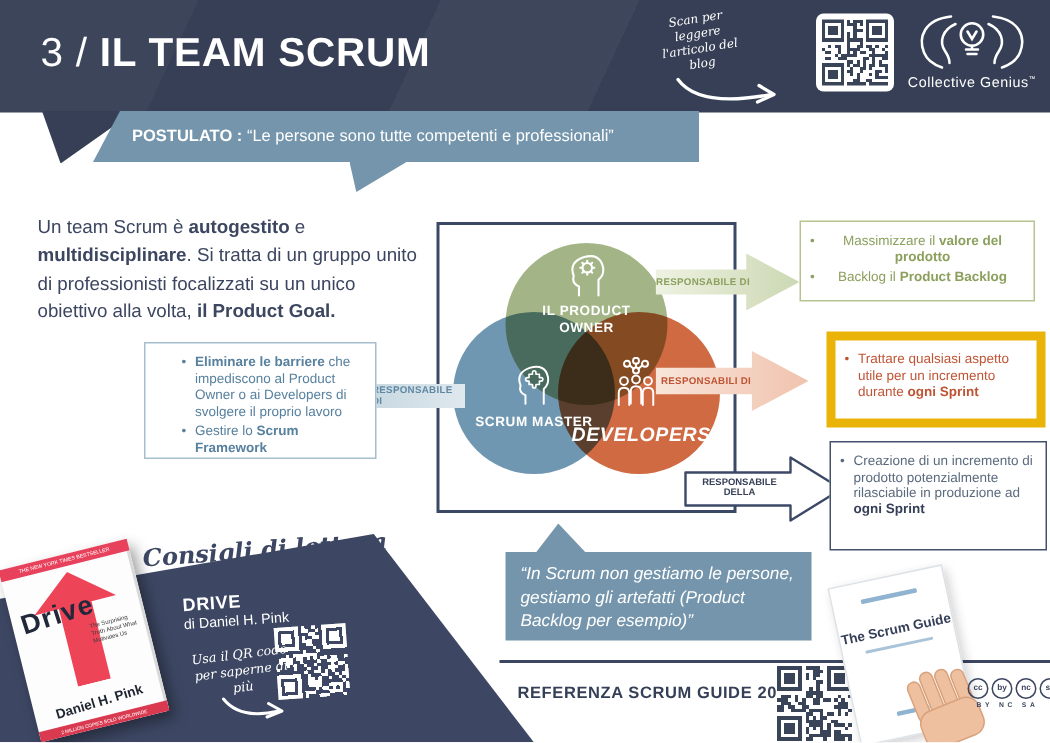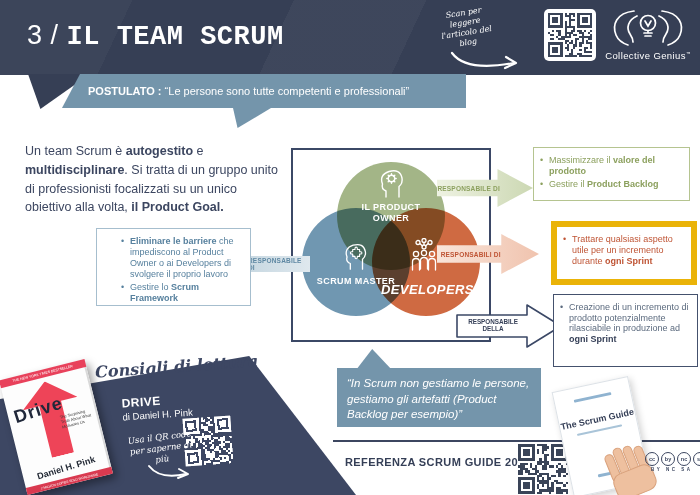--- a/index.html
+++ b/index.html
@@ -6,21 +6,21 @@
   #stage{position:relative;width:700px;height:495px;background:#fff;overflow:hidden;
          font-family:"Liberation Sans",sans-serif;color:#3c4660;}
   .abs{position:absolute;}
   .b{font-weight:bold;}
   
   .header{left:0;top:0;width:700px;height:75px;background:#363f55;}
   .header::before{content:"";position:absolute;inset:0;
     background:linear-gradient(115deg,rgba(255,255,255,0.03) 0 18%,transparent 18% 40%,rgba(255,255,255,0.04) 40% 58%,transparent 58%);}
   .title{left:27px;top:20px;color:#fff;font-size:27px;letter-spacing:.5px;white-space:nowrap;}
   .title .pre{font-weight:400;}
-  .title .main{font-weight:800;font-family:Liberation Mono, monospace;}
+  .title .main{font-weight:800;}
   .header-tail{left:28px;top:74px;width:62px;height:35px;background:#363f55;
     clip-path:polygon(0 0,100% 0,20% 100%);}
   
   .banner{left:62px;top:74px;width:404px;height:34px;background:#7495ab;
     clip-path:polygon(18px 0,100% 0,100% 100%,0 100%);display:flex;align-items:center;}
   .banner-text{color:#fff;font-size:11px;padding-left:26px;white-space:nowrap;}
   .banner-tail{left:233px;top:108px;width:38px;height:20px;background:#7495ab;
     clip-path:polygon(0 0,100% 0,12% 100%);}
   
   .script{font-family:"DejaVu Serif",serif;font-style:italic;}
@@ -40,21 +40,21 @@
   .arrow{display:flex;align-items:center;font-weight:bold;font-size:6.5px;letter-spacing:.2px;}
   .arrow-r{clip-path:polygon(0 28%,63% 28%,63% 0,100% 50%,63% 100%,63% 72%,0 72%);justify-content:center;}
   .arrow-l{clip-path:polygon(100% 28%,37% 28%,37% 0,0 50%,37% 100%,37% 72%,100% 72%);justify-content:center;}
   .arrow-r span{padding-right:34%;}
   .arrow-l span{padding-left:34%;}
   
   .ibox{background:#fff;padding:5px 8px 5px 6px;font-size:9px;line-height:1.22;}
   .ibox ul{margin:0;padding:0;list-style:none;}
   .ibox li{padding-left:9px;position:relative;margin:2px 0;}
   .ibox li::before{content:"•";position:absolute;left:0;top:0;}
-  .box-po{border:1px solid #b5c490;color:#8ca05e;}
+  .box-po{border:1px solid #b5c490;color:#8ca05e;text-align:center;}
   .box-dev{border:6px solid #eab308;color:#bf5434;}
   .box-team{border:1px solid #44516d;color:#5b6a7e;}
   .box-team .b{color:#353f57;}
   .box-sm{border:1px solid #a6bece;color:#57819e;}
   
   .quote{left:337px;top:368px;width:204px;height:59px;background:#7495ab;color:#fff;
     font-size:11.5px;font-style:italic;line-height:1.35;padding:8px 10px;box-sizing:border-box;}
   .quote-tail{left:356px;top:349px;width:36px;height:21px;background:#7495ab;
     clip-path:polygon(0 100%,100% 100%,45% 0);}
   
@@ -330,21 +330,21 @@
     </div>
 
   <svg class="abs" style="left:455px;top:303px;" width="110" height="46" viewBox="0 0 110 46">
     <polygon points="2,12 72,12 72,2 106,23 72,44 72,34 2,34" fill="#fff" stroke="#3b4866" stroke-width="1.6" stroke-linejoin="round"></polygon>
   </svg>
   <div class="abs" style="left:457px;top:318px;width:72px;text-align:center;font-weight:bold;font-size:6.3px;color:#353f57;">RESPONSABILE DELLA</div>
 
   <div class="abs ibox box-po" style="left:533px;top:147px;width:157px;height:54px;box-sizing:border-box;">
     <ul>
       <li><span>Massimizzare il </span><span class="b">valore del prodotto</span></li>
-      <li><span>Gestire il </span><span class="b">Product Backlog</span></li>
+      <li><span>Backlog il </span><span class="b">Product Backlog</span></li>
     </ul>
   </div>
 
   <div class="abs ibox box-dev" style="left:551px;top:221px;width:146px;height:64px;box-sizing:border-box;">
     <ul>
       <li><span>Trattare qualsiasi aspetto utile per un incremento durante </span><span class="b">ogni Sprint</span></li>
     </ul>
   </div>
 
   <div class="abs ibox box-team" style="left:553px;top:294px;width:145px;height:73px;box-sizing:border-box;line-height:1.18;">

